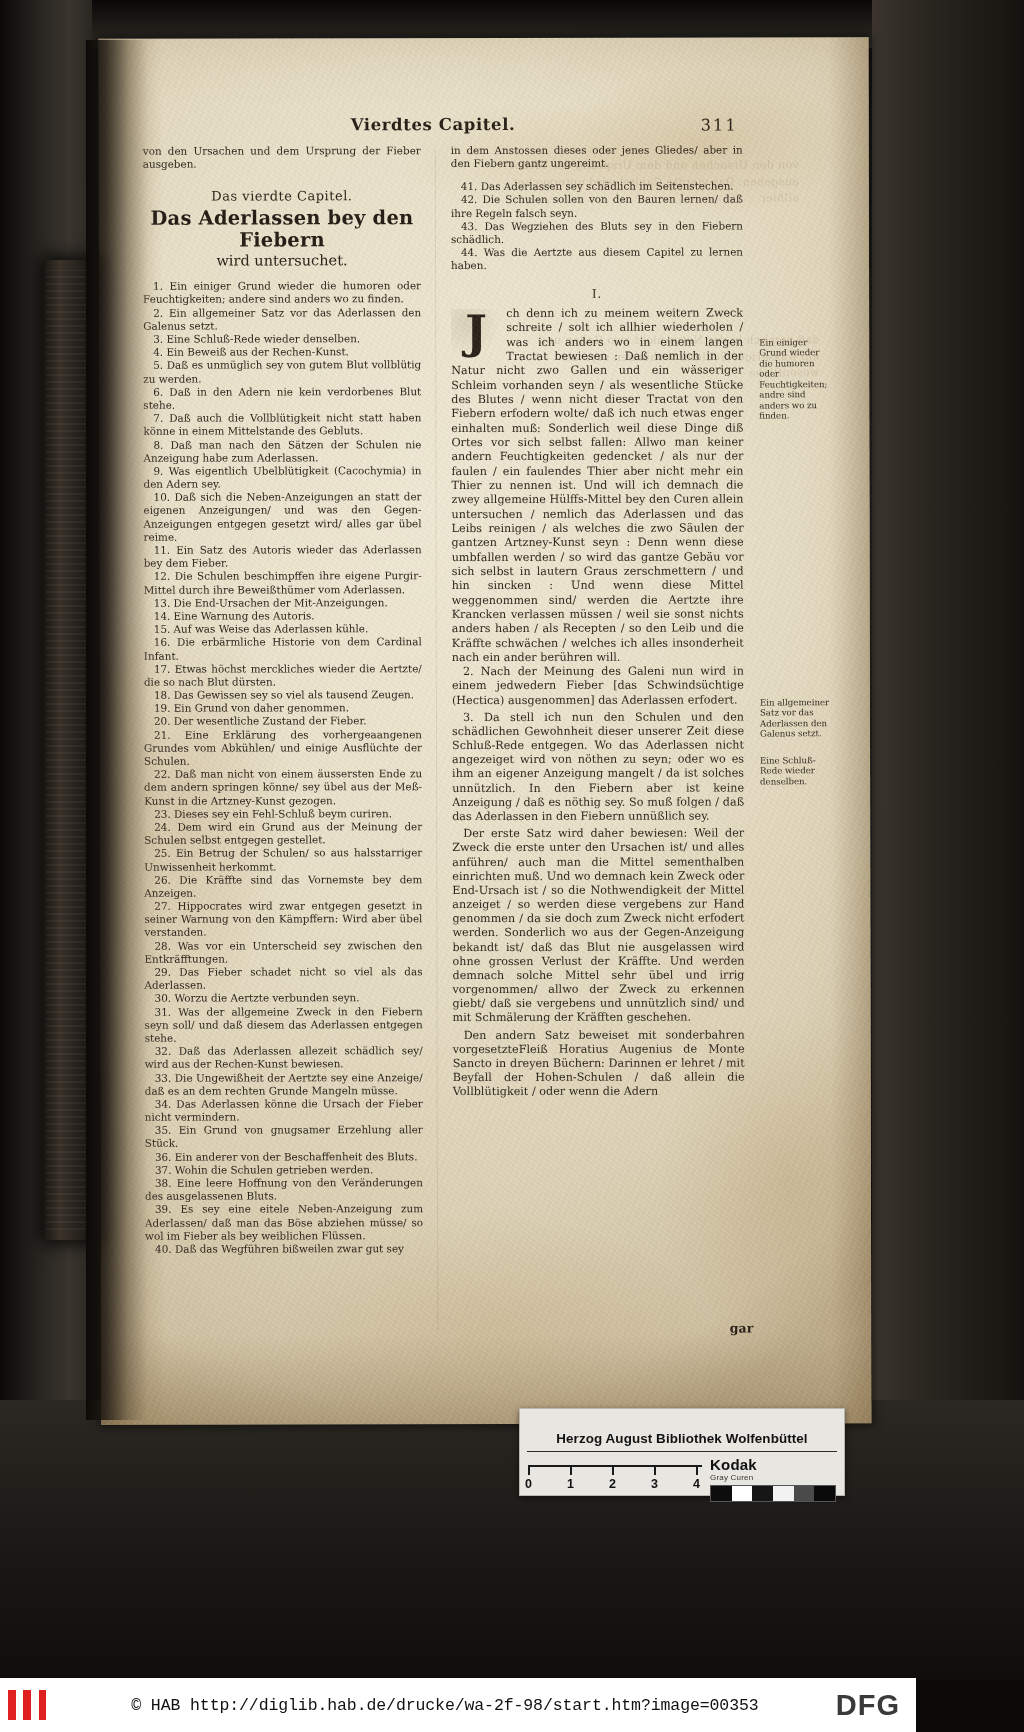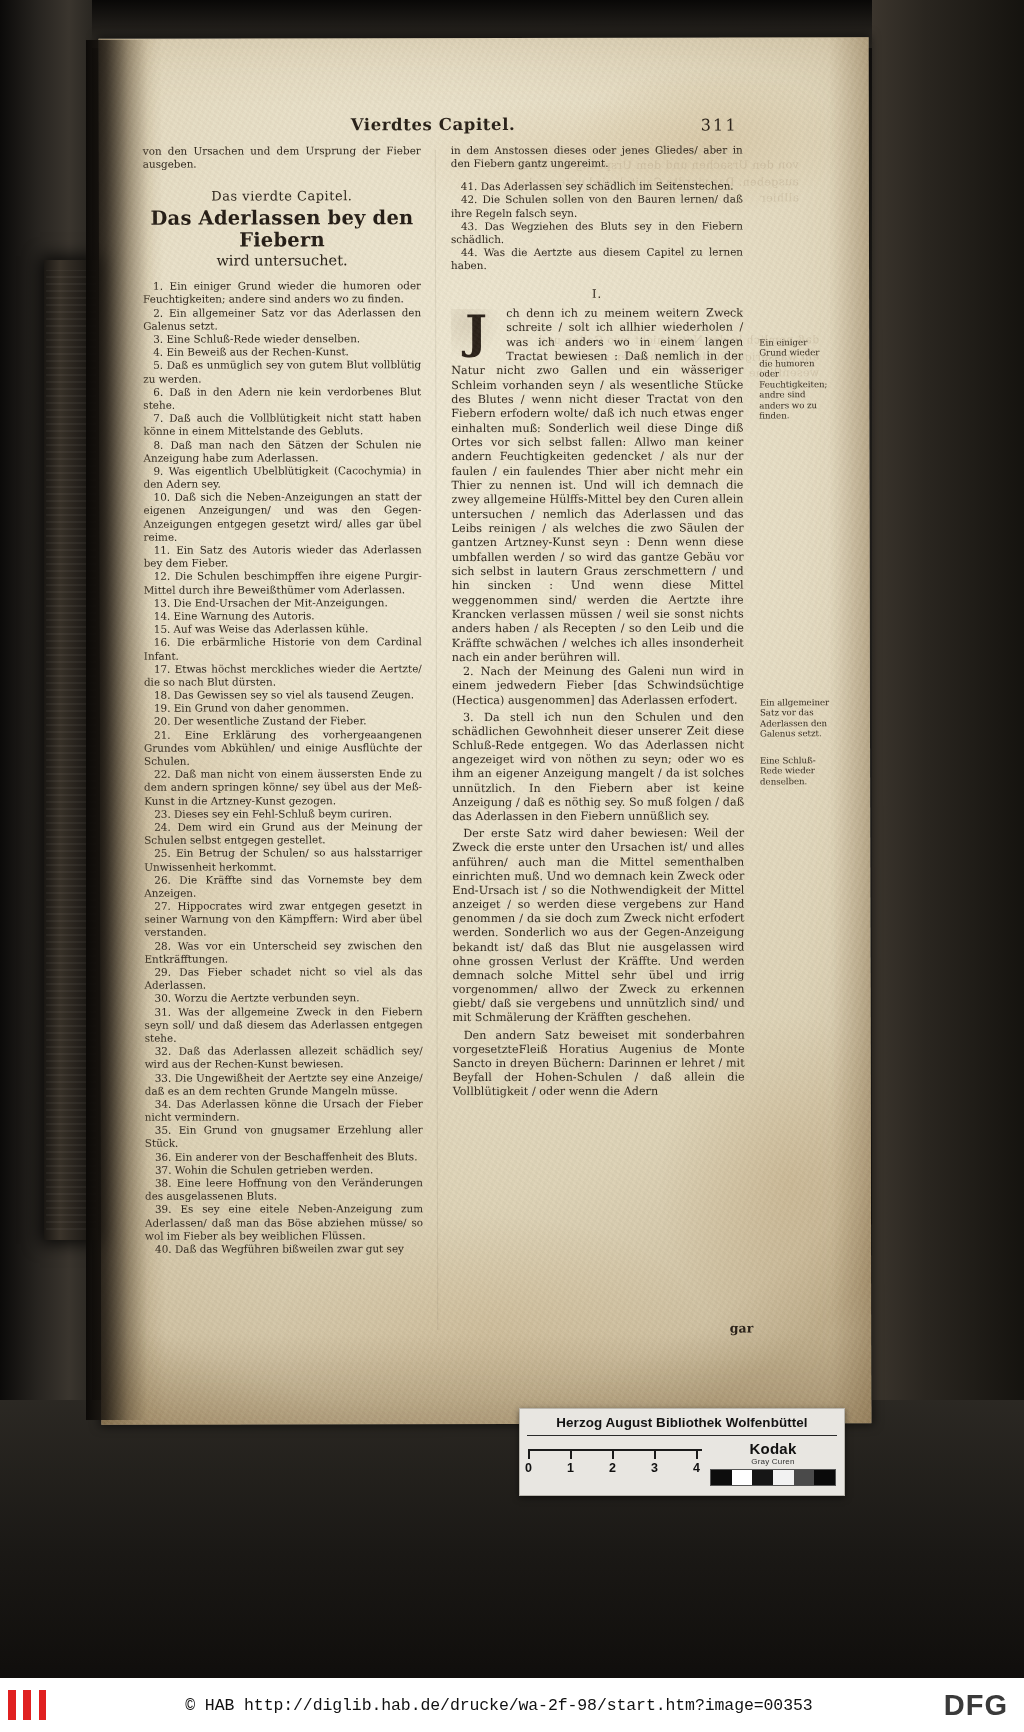--- a/index.html
+++ b/index.html
@@ -280,42 +280,42 @@
     border: 1px solid #b9b6ae;
     z-index: 8;
     font-family: "Liberation Sans", sans-serif;
     box-shadow: 0 2px 6px rgba(0,0,0,0.5);
   }
   .card-lib {
     text-align: center;
     font-size: 13.4px;
     font-weight: 700;
     color: #121212;
-    padding-top: 6px;
+    padding-top: 22px;
     letter-spacing: .1px;
   }
   .card-rule { height: 1px; background: #2b2b2b; margin: 5px 7px 0 7px; }
   .card-mid { display: flex; align-items: flex-start; padding: 4px 8px 0 8px; }
   .card-ruler { flex: 1; position: relative; height: 46px; }
   .ruler-line { position: absolute; left: 0; top: 9px; width: 174px; height: 2px; background: #1a1a1a; }
   .ruler-tick { position: absolute; top: 9px; width: 2px; height: 10px; background: #1a1a1a; }
   .ruler-num {
     position: absolute; top: 21px; font-size: 12.5px; font-weight: 700; color: #111;
   }
-  .card-brand { width: 126px; text-align: center; }
+  .card-brand { width: 126px; text-align: left; }
   .kodak { font-size: 15px; font-weight: 700; color: #111; letter-spacing: .2px; }
   .grayscale-lbl { font-size: 8px; color: #333; margin-top: 0px; letter-spacing: .2px; }
   .gray-strip { display: flex; height: 17px; margin-top: 3px; border: 1px solid #555; }
   .gray-strip div { flex: 1; }
 
   
   #footer-bar {
     position: absolute;
     left: 0; bottom: 0;
-    width: 1024px; height: 54px;
+    width: 916px; height: 54px;
     background: #ffffff;
     display: flex;
     align-items: center;
     z-index: 9;
   }
   .colorbars { display: flex; width: 46px; height: 30px; margin-left: 8px; }
   .colorbars span { flex: 1; height: 100%; }
   .footer-url {
     flex: 1;
     text-align: center;

